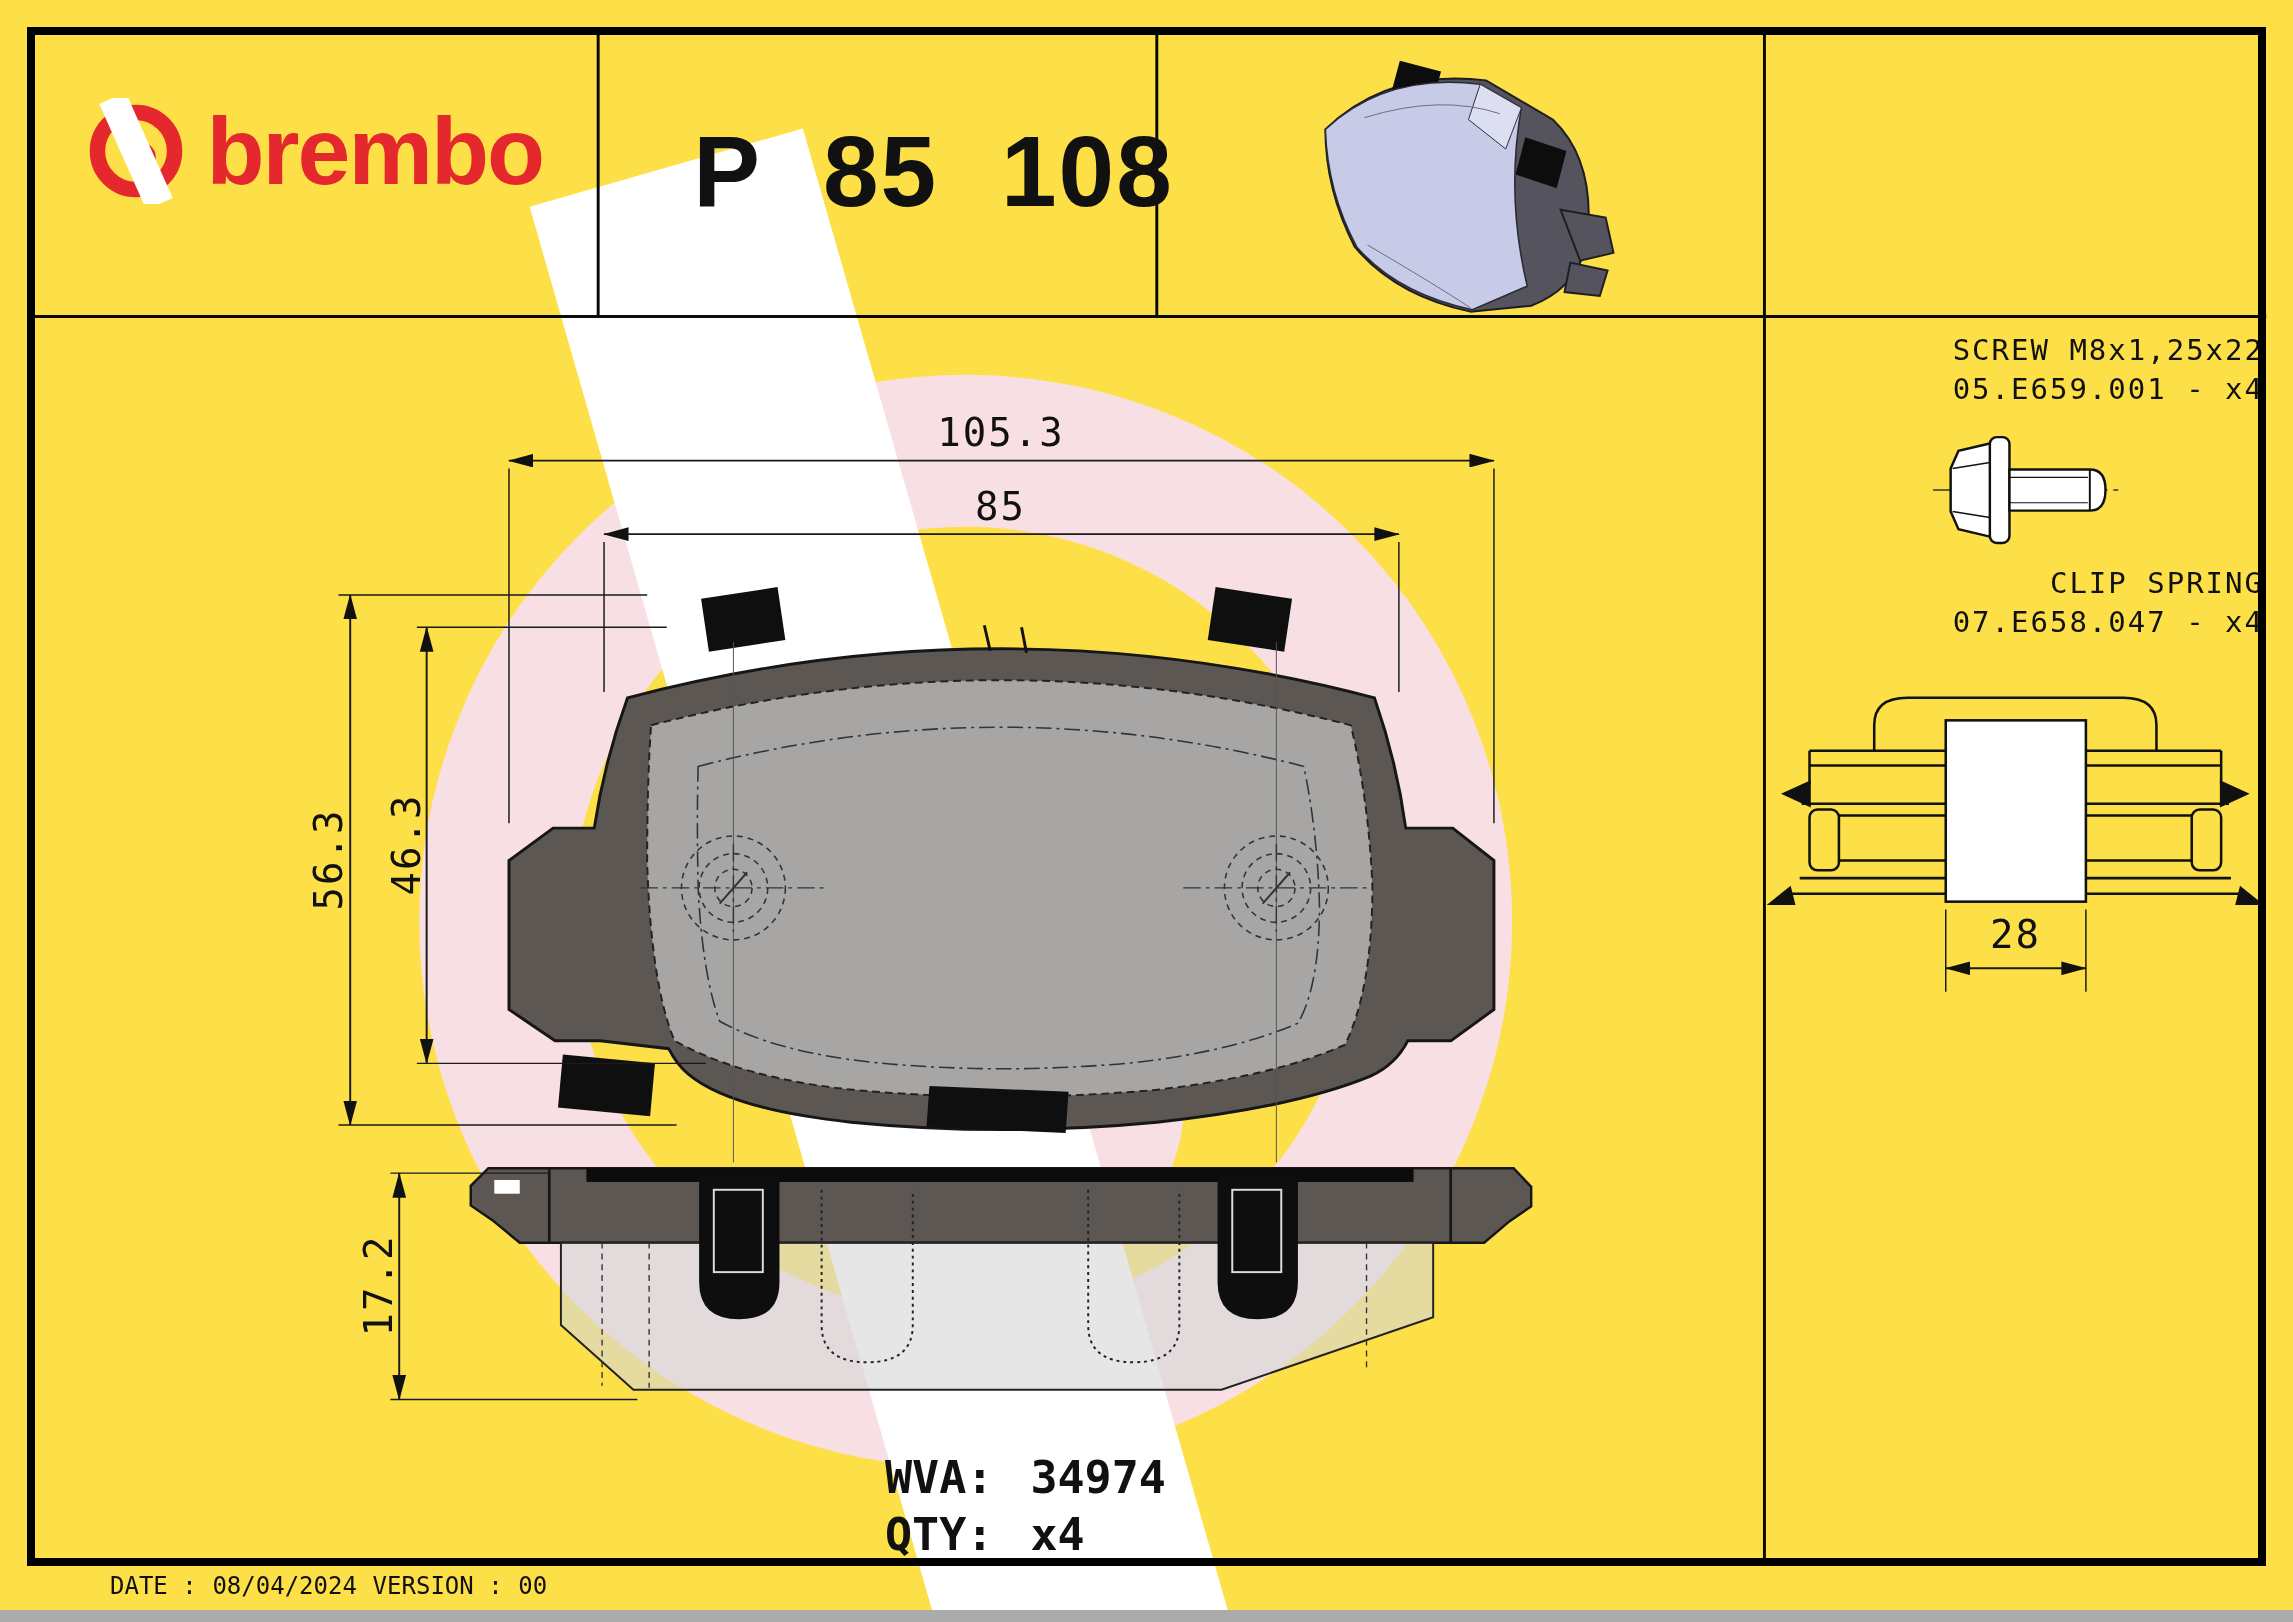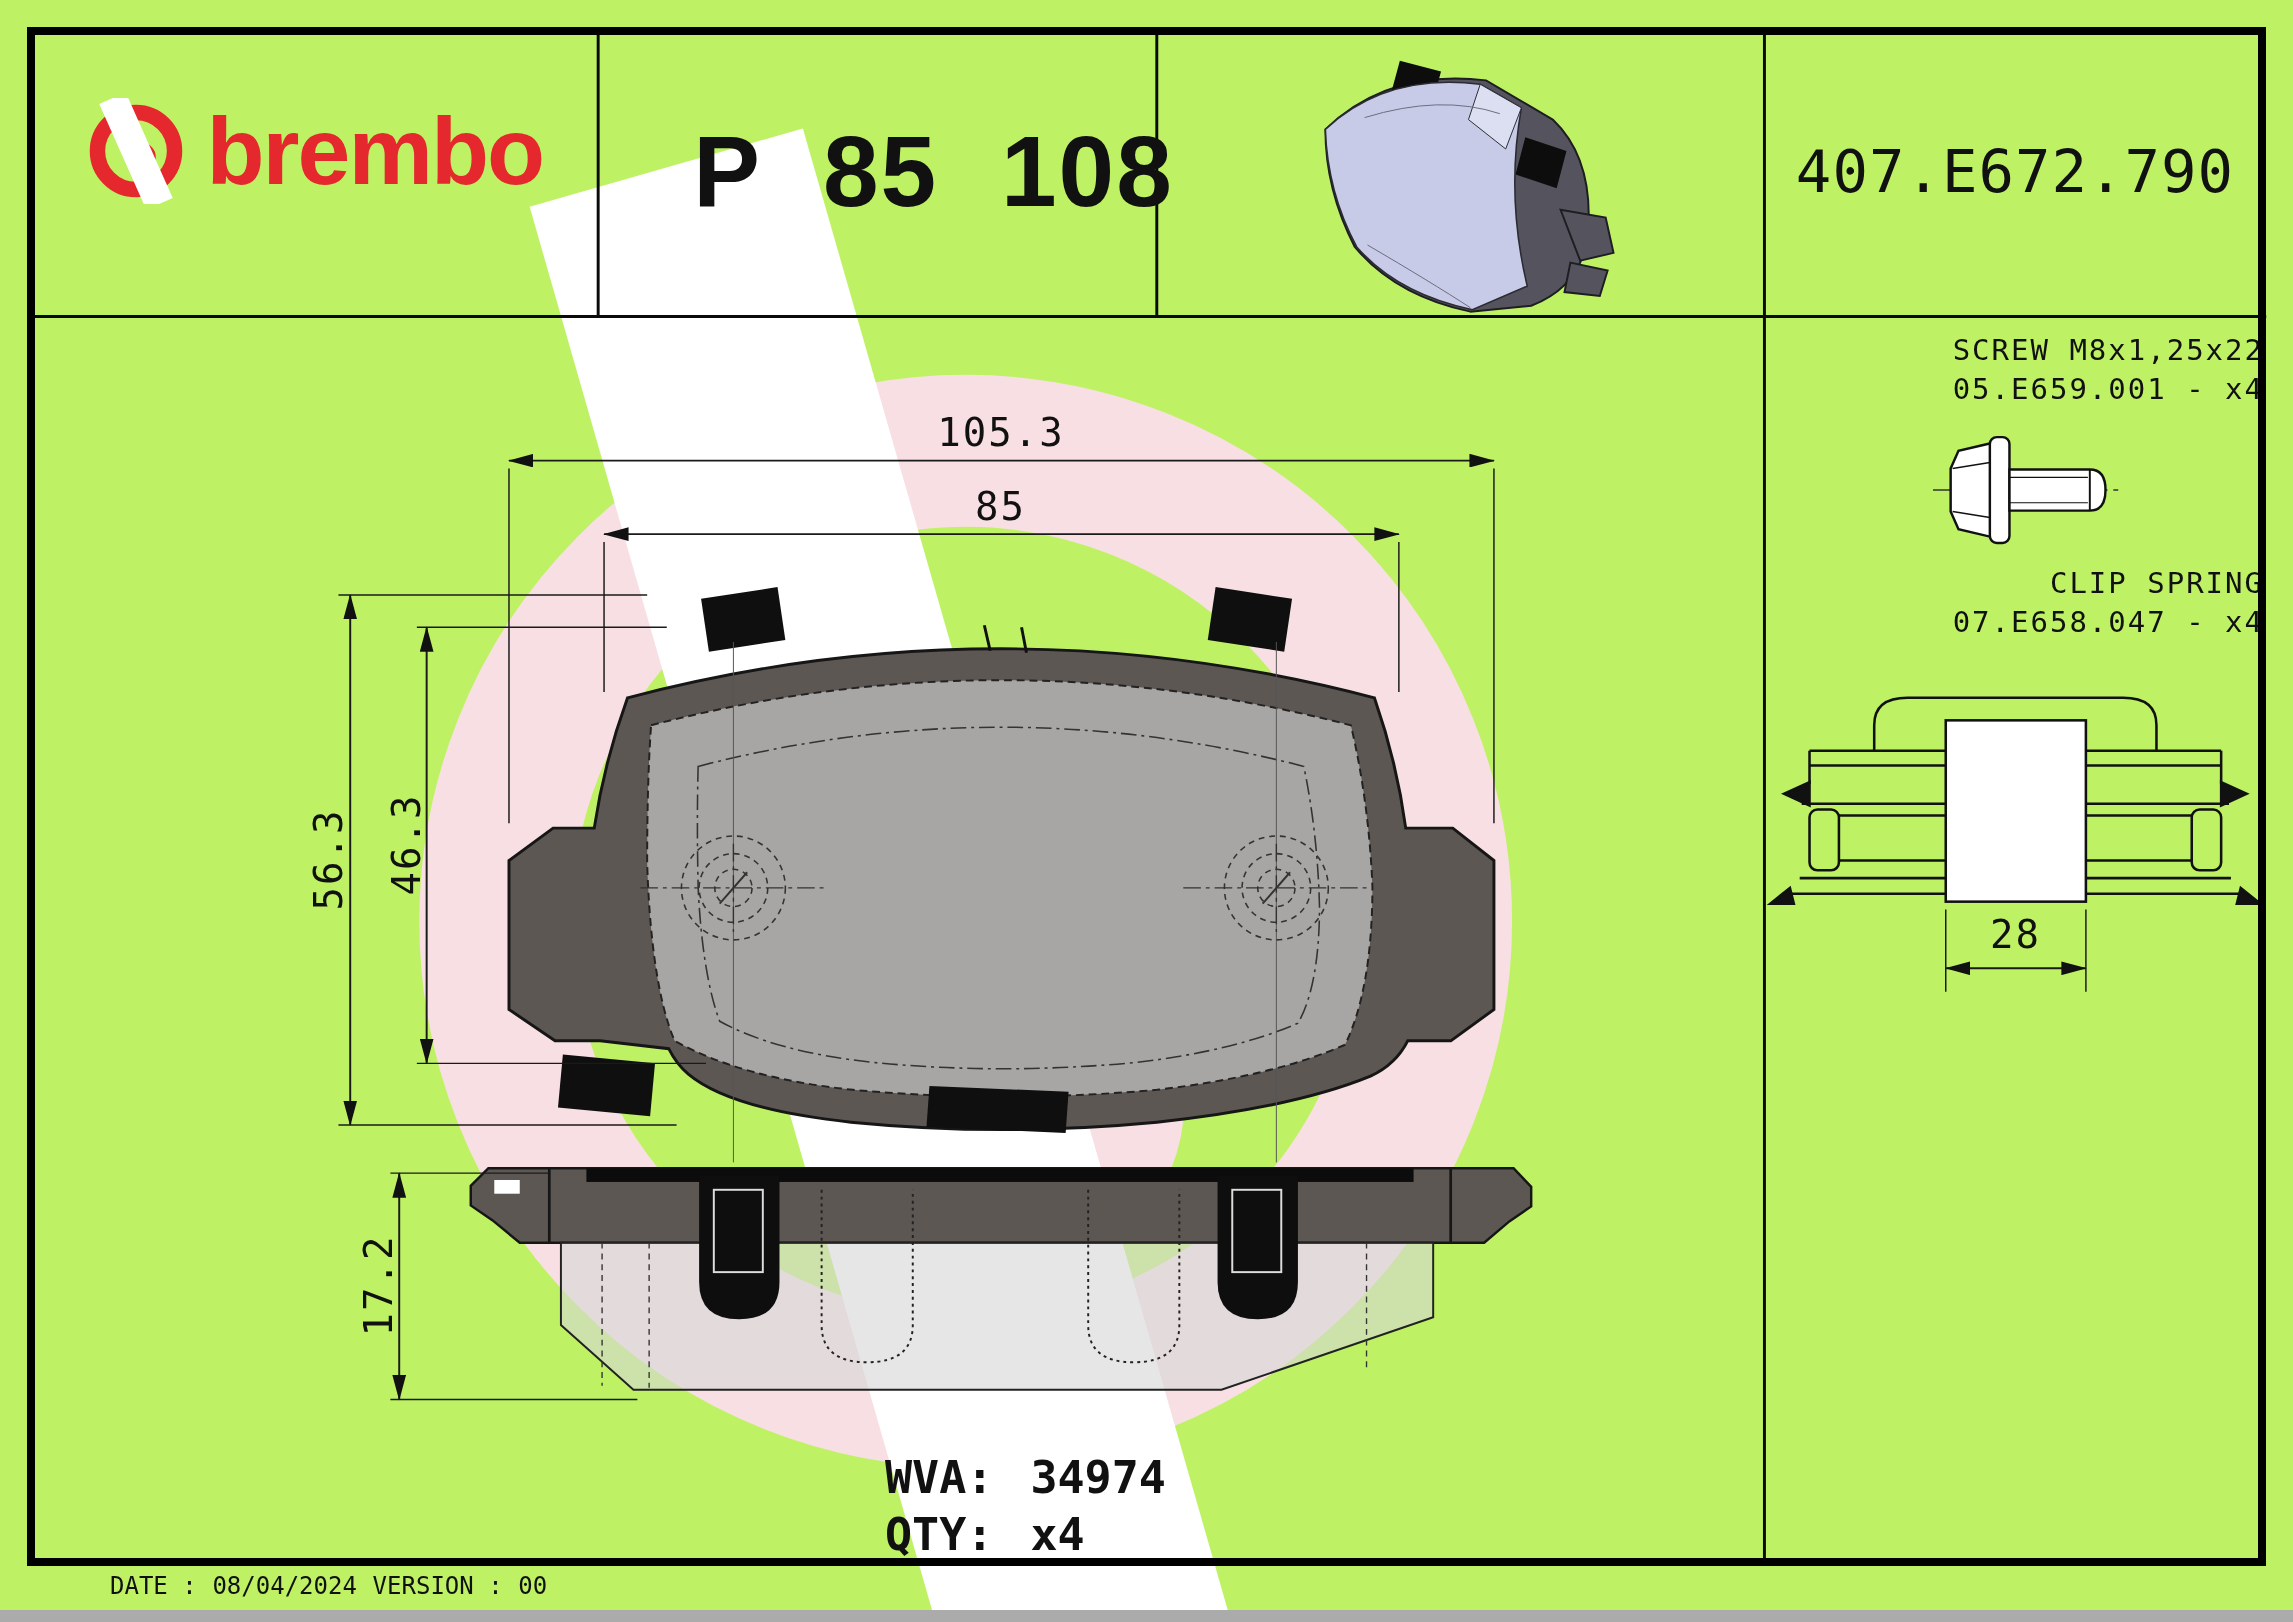--- a/index.html
+++ b/index.html
@@ -1,16 +1,16 @@
 <!DOCTYPE html>
 <html><head>
 <meta charset="utf-8">
 <style>
   html,body{margin:0;padding:0;background:#ffffff;}
-  .page{position:relative;width:2294px;height:1622px;background:#bef264;overflow:hidden;
+  .page{position:relative;width:2294px;height:1622px;background:#fde047;overflow:hidden;
         font-family:"Liberation Sans",sans-serif;color:#111;}
   .art{position:absolute;left:0;top:0;width:2294px;height:1622px;pointer-events:none;}
   .border-frame{position:absolute;left:27.4px;top:27.4px;width:2239px;height:1539px;
         border:8.8px solid #000;box-sizing:border-box;}
   .bottom-strip{position:absolute;left:0;top:1610px;width:2294px;height:11.8px;background:#ababab;}
 
   .abs{position:absolute;}
   .logo-row{left:83px;top:98px;display:flex;align-items:center;gap:17.6px;}
   .brand-text{font-weight:bold;font-size:95px;letter-spacing:-2px;color:#e4282d;line-height:1;}
   .part-number{left:600px;top:114px;width:667px;text-align:center;font-weight:800;
@@ -189,21 +189,20 @@
   <div class="abs logo-row">
     <svg width="106" height="106" viewBox="-55 -55 110 110">
       <circle r="40" fill="none" stroke="#e4282d" stroke-width="16"></circle>
       <circle cx="6" cy="6" r="14.5" fill="#e4282d"></circle>
       <rect x="-15" y="-60" width="30" height="120" fill="#ffffff" transform="rotate(-24)"></rect>
     </svg>
     <span class="brand-text">brembo</span>
   </div>
 
   <div class="abs part-number">P 85 108</div>
-  <div class="abs catalog-number">407.E672.790</div>
 
   <div class="abs hw-label hw-screw">
     <div>SCREW M8x1,25x22</div>
     <div>05.E659.001 - x4</div>
   </div>
   <div class="abs hw-label hw-clip">
     <div>CLIP SPRING</div>
     <div>07.E658.047 - x4</div>
   </div>
 

